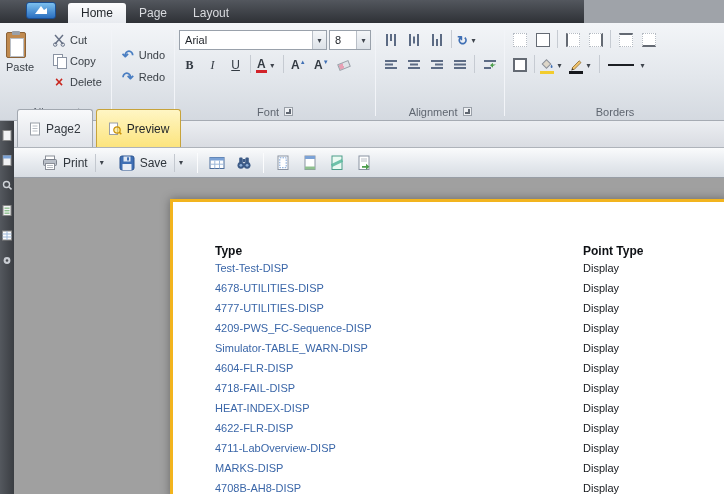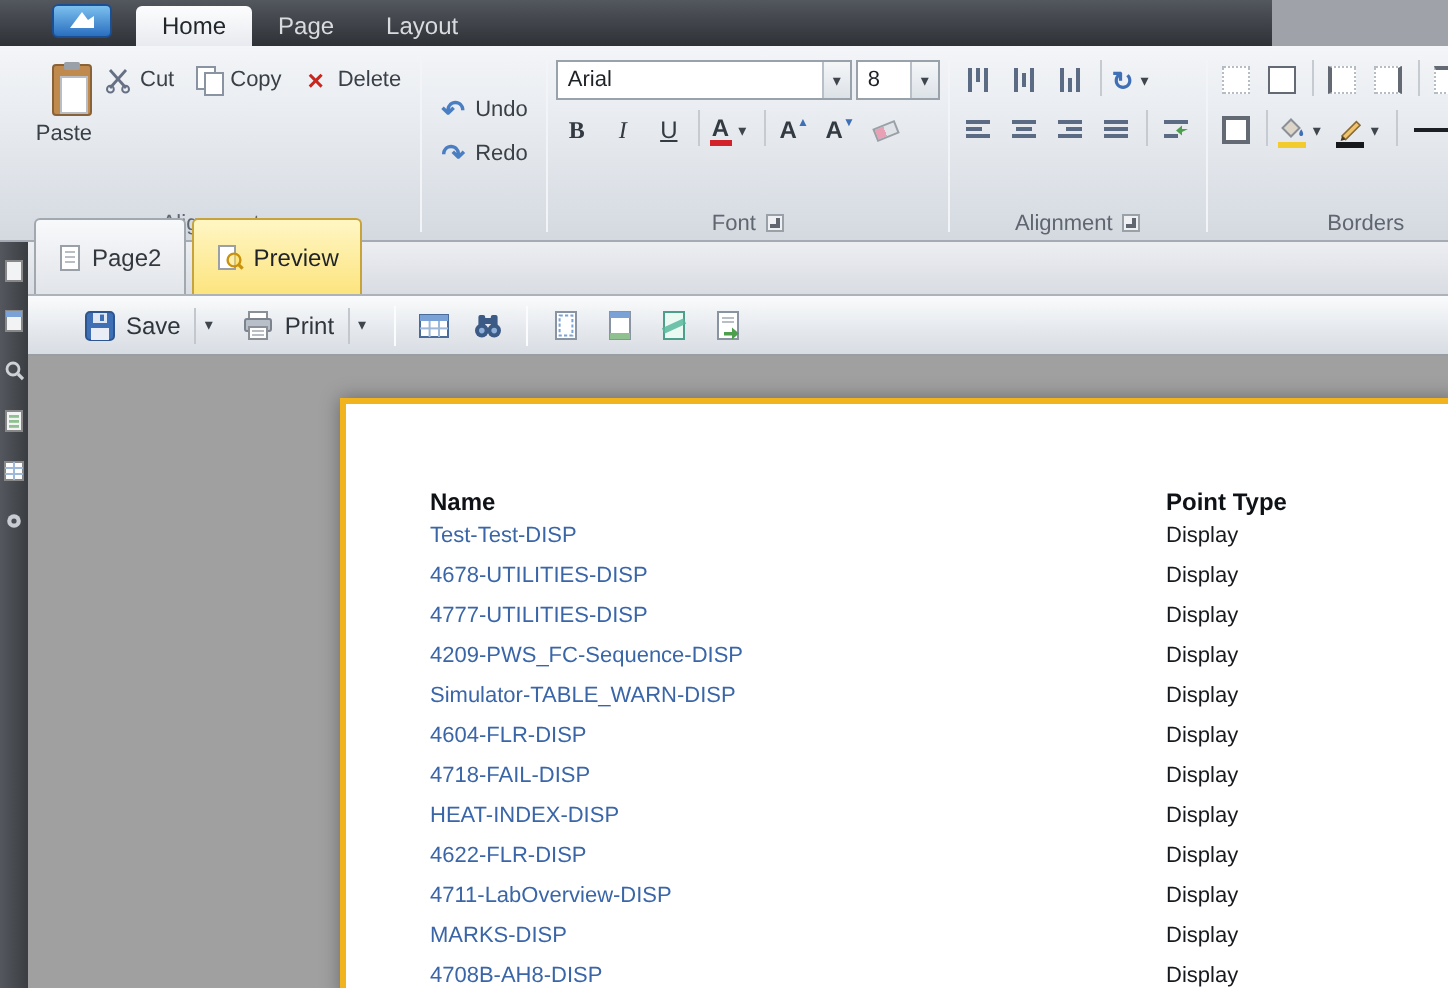--- a/index.html
+++ b/index.html
@@ -1,36 +1,36 @@
 <!DOCTYPE html>
 <html><head>
 <meta charset="utf-8">
 <style>
 *{margin:0;padding:0;box-sizing:border-box}
 html,body{width:724px;height:494px}
 body{font-family:"Liberation Sans",sans-serif;font-size:11px;color:#3a4047;background:#9fa3a9;overflow:hidden}
 #app{position:relative;width:724px;height:494px;overflow:hidden}
 
 
-.titlebar{position:absolute;top:0;left:0;width:636px;height:23px;background:linear-gradient(#53575e,#2e3136);display:flex;align-items:flex-end;padding-left:8px}
+.titlebar{position:absolute;top:0;left:0;width:584px;height:23px;background:linear-gradient(#53575e,#2e3136);display:flex;align-items:flex-end;padding-left:8px}
 .appicon{width:30px;height:17px;margin:0 12px 3px 18px;background:linear-gradient(#7cc0ee,#2a6fc0);border:1px solid #1c4f92;border-radius:3px;display:flex;align-items:center;justify-content:center;align-self:center}
 .rtab{height:20px;padding:0 13px;display:flex;align-items:center;color:#d9dbdf;font-size:12px;border-radius:3px 3px 0 0;cursor:default}
 .rtab.active{background:linear-gradient(#fdfdfe,#e7eaef);color:#23272c}
 
 
 .ribbon{position:absolute;top:23px;left:0;width:724px;height:98px;background:linear-gradient(#f3f5f8,#e3e7ec 55%,#d4d9e0);border-bottom:1px solid #a6abb3;display:flex;padding:3px 0 0 2px}
 .rgroup{display:flex;flex-direction:column;padding:1px 3px 1px}
 .gc{flex:1;display:flex}
 .glabel{height:15px;display:flex;align-items:center;justify-content:center;gap:5px;color:#5f6670;font-size:11px}
 .gsep{width:1px;margin:4px 1px;background:#bfc4cb;border-right:1px solid #f2f4f8}
-.pastebtn{width:42px;display:flex;flex-direction:column;align-items:flex-end;gap:3px;padding-top:4px;border:1px solid transparent;border-radius:2px}
+.pastebtn{width:42px;display:flex;flex-direction:column;align-items:flex-start;gap:3px;padding-top:4px;border:1px solid transparent;border-radius:2px}
 .pasteic{width:20px;height:26px;background:#c08a4f;border:1px solid #8a6238;border-radius:2px;position:relative}
 .pasteic::before{content:"";position:absolute;left:5px;top:-2px;width:8px;height:4px;background:#9aa0a8;border-radius:1px}
 .pasteic::after{content:"";position:absolute;left:3px;top:5px;width:12px;height:17px;background:#fff;border:1px solid #b9bec5}
-.ccol{display:flex;flex-direction:row;padding-top:2px}
+.ccol{display:flex;flex-direction:column;padding-top:2px}
 .sbtn{height:21px;display:flex;align-items:center;gap:4px;padding:0 5px;border-radius:2px;white-space:nowrap}
 .ic14{width:14px;height:14px;flex:none}
 .glyph{width:14px;text-align:center;flex:none}
 .del{color:#c8271f;font-weight:bold;font-size:14px;line-height:1}
 .uarr{color:#4a7ec2;font-size:14px;font-weight:bold;line-height:1}
 .copyic{position:relative;width:14px;height:14px;flex:none}
 .copyic::before,.copyic::after{content:"";position:absolute;width:8px;height:10px;background:#fff;border:1px solid #8a93a2}
 .copyic::before{left:1px;top:0}
 .copyic::after{left:5px;top:3px}
 
@@ -401,37 +401,37 @@
           <circle cx="9" cy="8" r="3.2" fill="rgba(255,225,100,.55)" stroke="#c9920a" stroke-width="1.2"></circle>
           <line x1="11.3" y1="10.3" x2="13.3" y2="12.3" stroke="#c9920a" stroke-width="1.6"></line>
         </svg>
       <span>Preview</span>
     </div>
   </div>
 
   <div class="toolbar">
     <div class="tbtn">
       <svg width="16" height="16" viewBox="0 0 16 16">
-          <rect x="1" y="1" width="14" height="14" rx="2" fill="#3f6fb4" stroke="#2d5590"></rect>
-          <rect x="4.5" y="1.5" width="7" height="5" fill="#dfe7f2"></rect>
-          <rect x="8" y="2.3" width="2" height="3.2" fill="#3f6fb4"></rect>
-          <rect x="3.5" y="9" width="9" height="6" fill="#e9eef6"></rect>
-        </svg>
-      <span>Save</span>
-      <span class="dd"></span>
-    </div>
-    <div class="tbtn">
-      <svg width="16" height="16" viewBox="0 0 16 16">
           <rect x="3.5" y="1" width="9" height="4" fill="#fff" stroke="#8a8f98"></rect>
           <rect x="1.5" y="4.5" width="13" height="6" rx="1" fill="#b9bfc8" stroke="#7d838d"></rect>
           <rect x="3.5" y="8.5" width="9" height="6" fill="#fff" stroke="#8a8f98"></rect>
           <line x1="5" y1="10.5" x2="11" y2="10.5" stroke="#b9bec5"></line>
           <line x1="5" y1="12.5" x2="11" y2="12.5" stroke="#b9bec5"></line>
         </svg>
       <span>Print</span>
+      <span class="dd"></span>
+    </div>
+    <div class="tbtn">
+      <svg width="16" height="16" viewBox="0 0 16 16">
+          <rect x="1" y="1" width="14" height="14" rx="2" fill="#3f6fb4" stroke="#2d5590"></rect>
+          <rect x="4.5" y="1.5" width="7" height="5" fill="#dfe7f2"></rect>
+          <rect x="8" y="2.3" width="2" height="3.2" fill="#3f6fb4"></rect>
+          <rect x="3.5" y="9" width="9" height="6" fill="#e9eef6"></rect>
+        </svg>
+      <span>Save</span>
       <span class="dd"></span>
     </div>
     <span class="tsep"></span>
     <div class="ibtn">
       <svg width="16" height="16" viewBox="0 0 16 16">
           <rect x="1" y="2.5" width="14" height="11" fill="#fff" stroke="#4a6c9b"></rect>
           <rect x="1" y="2.5" width="14" height="3" fill="#7ba2d6"></rect>
           <line x1="5.8" y1="5.5" x2="5.8" y2="13.5" stroke="#9db8d9"></line>
           <line x1="10.5" y1="5.5" x2="10.5" y2="13.5" stroke="#9db8d9"></line>
           <line x1="1" y1="9.2" x2="15" y2="9.2" stroke="#9db8d9"></line>
@@ -475,21 +475,21 @@
           <line x1="5" y1="6" x2="11" y2="6" stroke="#b9bec5"></line>
           <path d="M6 11 L10 11 L10 8.8 L13.5 11.8 L10 14.8 L10 12.7 L6 12.7 Z" fill="#4d9e4d"></path>
         </svg>
     </div>
   </div>
 
   <div class="preview">
     <div class="page">
       <div class="tbl">
         <div class="thr">
-          <span class="cn">Name</span>
+          <span class="cn">Type</span>
           <span class="ct" style="font-weight:bold;color:#0e1115">Point Type</span>
         </div>
         <div class="trow">
           <span class="cn"><span class="lnk">Test-Test-DISP</span></span>
           <span class="ct">Display</span>
         </div>
         <div class="trow">
           <span class="cn"><span class="lnk">4678-UTILITIES-DISP</span></span>
           <span class="ct">Display</span>
         </div>

